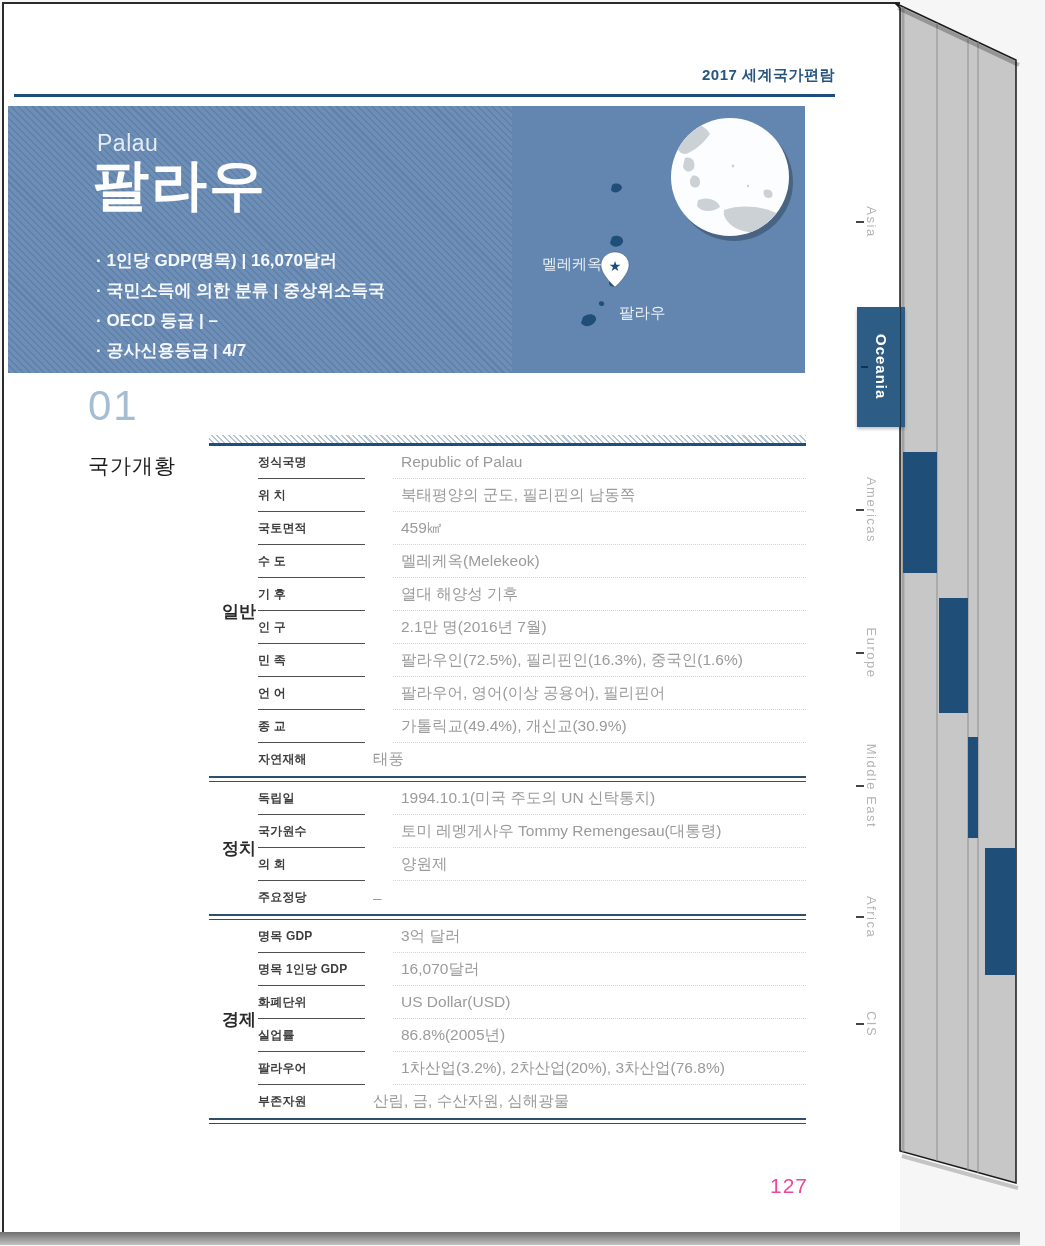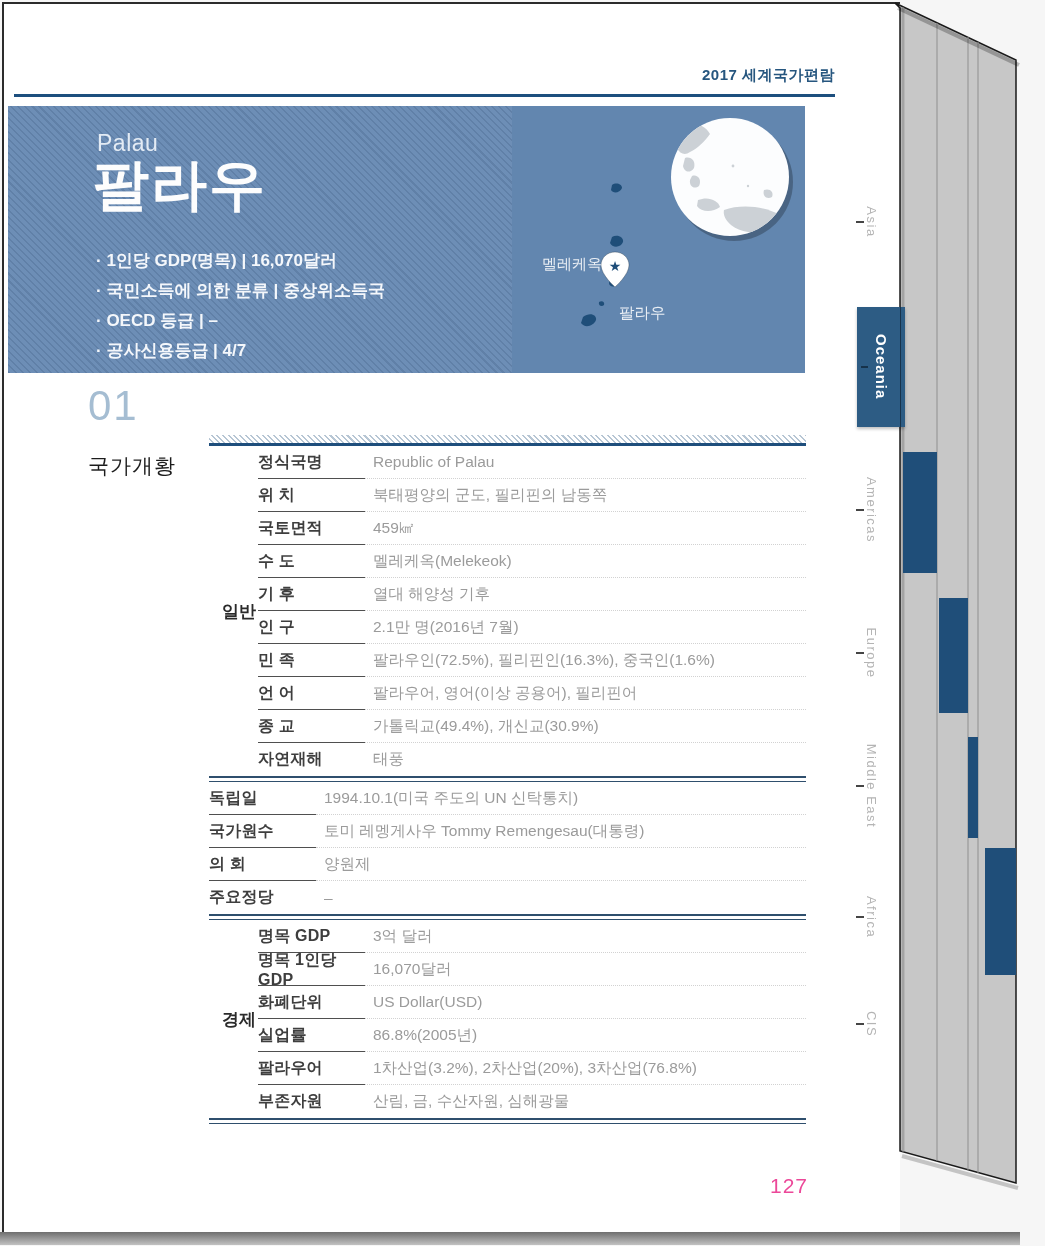--- a/index.html
+++ b/index.html
@@ -47,28 +47,28 @@
   .group{display:flex;}
   .group-name{
     width:49px;box-sizing:border-box;padding-left:13px;
     display:flex;align-items:center;
     font-size:17px;font-weight:bold;color:#2b2b2b;
   }
   .rows{flex:1;}
   .row{display:flex;height:33px;}
   .row-label{
     width:107px;box-sizing:border-box;display:flex;align-items:center;
-    font-size:16px;font-weight:bold;color:#3e3e3e;letter-spacing:0.2px;
+    font-size:12px;font-weight:bold;color:#3e3e3e;letter-spacing:0.2px;
   }
   .row-value{
     flex:1;box-sizing:border-box;padding-left:8px;display:flex;align-items:center;
     font-size:15.5px;color:#9b9b9b;
   }
   .row:not(:last-child) .row-label{border-bottom:1px solid #4f4f4f;}
-  .row:not(:last-child) .row-value{border-bottom:1px dotted #d2d2d2;}
+  .row:not(:last-child) .row-value{border-bottom:1px dotted #d2d2d2;margin-left:28px;}
   .group-divider{height:3px;border-top:2px solid #2f4f6d;border-bottom:1px solid #2f4f6d;}
   
   .pagenum{position:absolute;left:766px;top:1170px;font-size:21px;color:#ec4899;letter-spacing:1px;}
   
   .stack-svg{position:absolute;left:850px;top:0;width:195px;height:1246px;z-index:1;}
   
   .tab{
     position:absolute;left:864px;writing-mode:vertical-rl;
     transform:translateY(-50%);
     font-size:13px;color:#b4b4b4;letter-spacing:1.5px;z-index:3;white-space:nowrap;
@@ -195,20 +195,21 @@
         <div class="row">
           <span class="row-label">자연재해</span>
           <span class="row-value">태풍</span>
         </div>
       </div>
     </div>
 
     <div class="group-divider"></div>
 
     <div class="group">
+      <div class="group-name">정치</div>
       <div class="rows">
         <div class="row">
           <span class="row-label">독립일</span>
           <span class="row-value">1994.10.1(미국 주도의 UN 신탁통치)</span>
         </div>
         <div class="row">
           <span class="row-label">국가원수</span>
           <span class="row-value">토미 레멩게사우 Tommy Remengesau(대통령)</span>
         </div>
         <div class="row">

